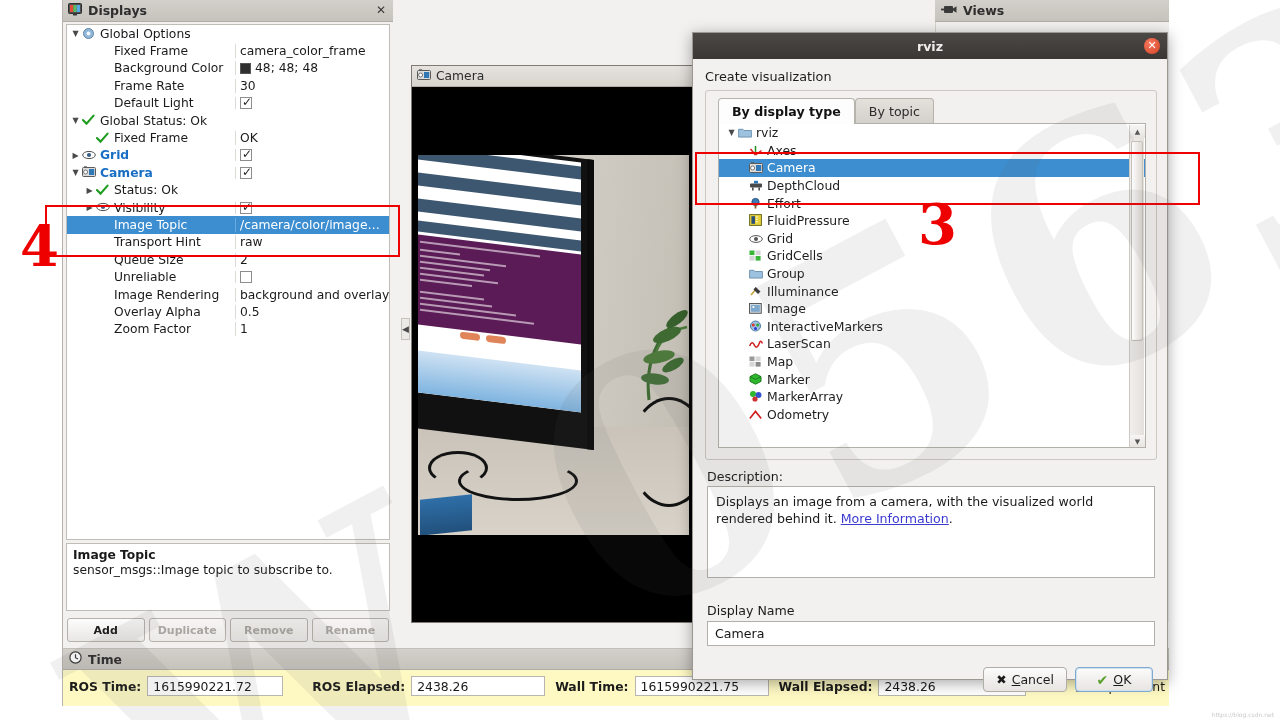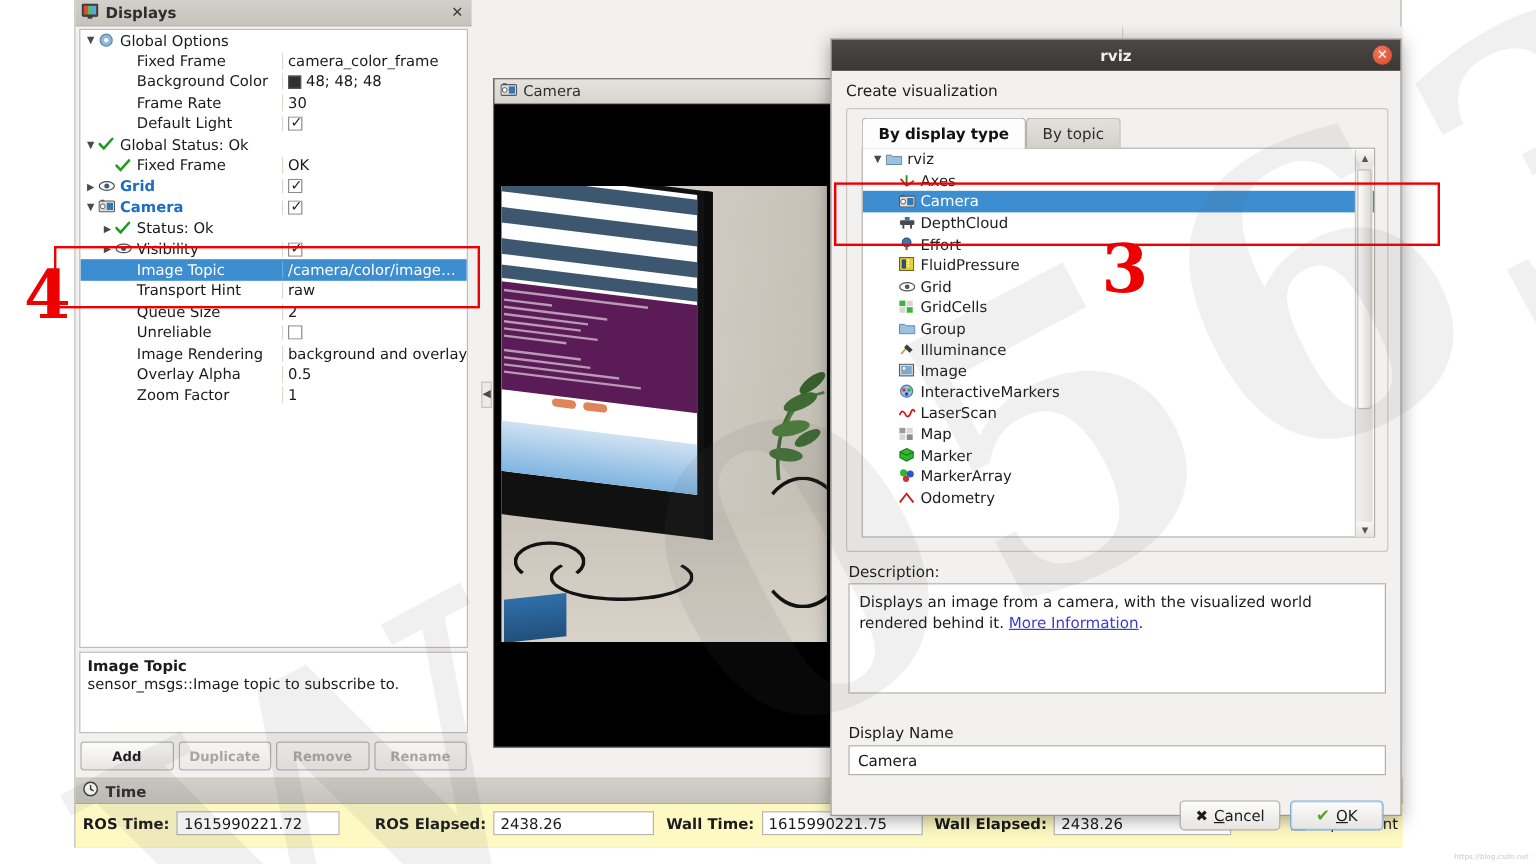--- a/index.html
+++ b/index.html
@@ -559,20 +559,30 @@
         <div class="cable" style="left:10px;bottom:50px;width:60px;height:34px;border-color:#121212;border-bottom-color:transparent;"></div>
         <div class="cable" style="left:40px;bottom:34px;width:120px;height:40px;border-color:#121212;border-top-color:transparent;"></div>
         <div class="cable" style="right:-20px;bottom:28px;width:80px;height:110px;border-color:#121212;border-left-color:transparent;"></div>
         <div id="bluebox"></div>
       </div>
     </div>
   </div>
   <div id="collapse-arrow">◀</div>
 
   <div id="views-body"></div>
+  <div id="views-dock">
+    <span>
+      <svg width="16" height="11" viewBox="0 0 16 11">
+        <rect x="3" y="2" width="9" height="7" rx="1" fill="#3a3a3a"></rect>
+        <path d="M12 4.5 L15.5 2.2 L15.5 8.8 L12 6.5 Z" fill="#3a3a3a"></path>
+        <rect x="0" y="4.6" width="3" height="1.8" fill="#3a3a3a"></rect>
+      </svg>
+    </span>
+    <span class="t-label">Views</span>
+  </div>
 
   <div id="time-dock">
     <div id="time-title">
       <span>
         <svg width="13" height="13" viewBox="0 0 13 13">
           <circle cx="6.5" cy="6.5" r="5.6" fill="#fff" stroke="#3a3a3a" stroke-width="1.2"></circle>
           <path d="M6.5 3.2 L6.5 6.7 L9 8.1" stroke="#3a3a3a" stroke-width="1.2" fill="none"></path>
         </svg>
       </span>
       <span class="t-label">Time</span>

